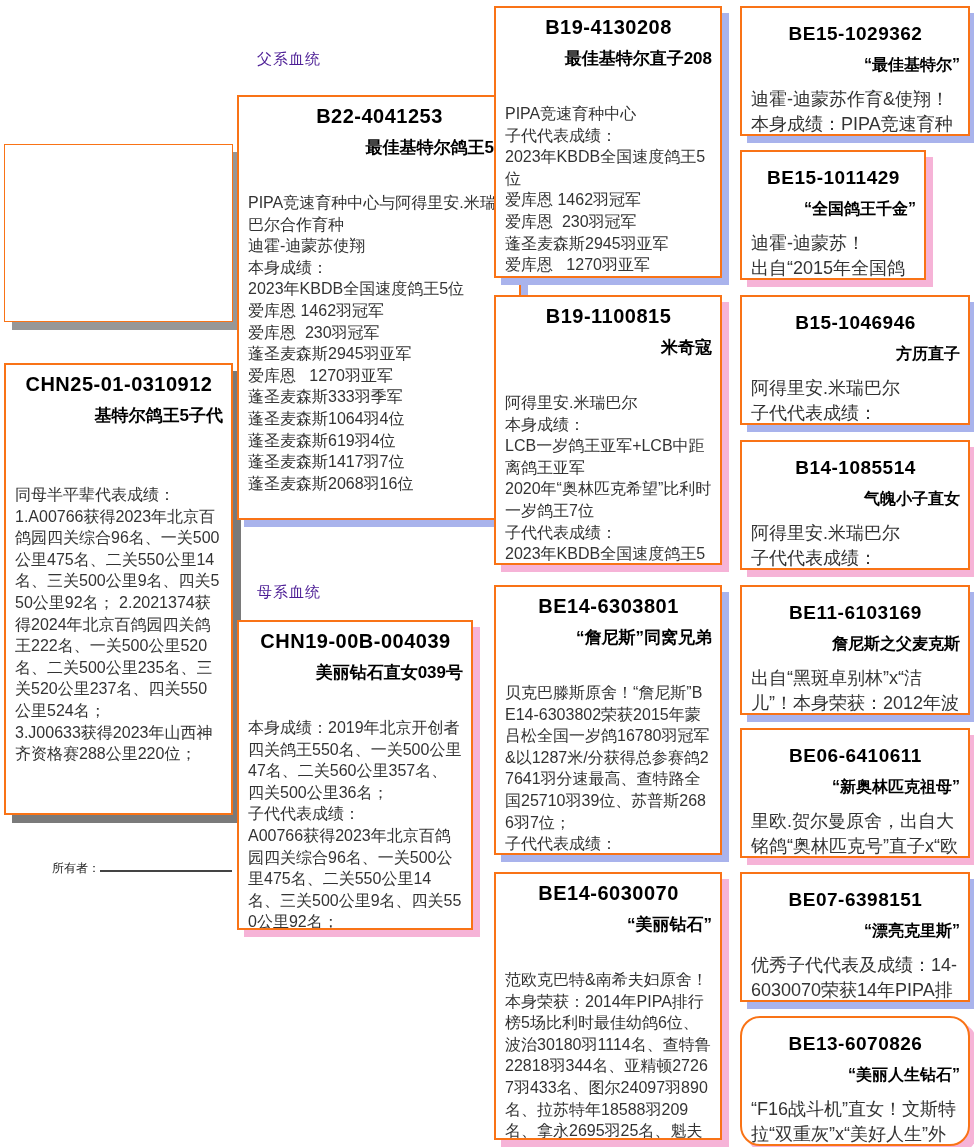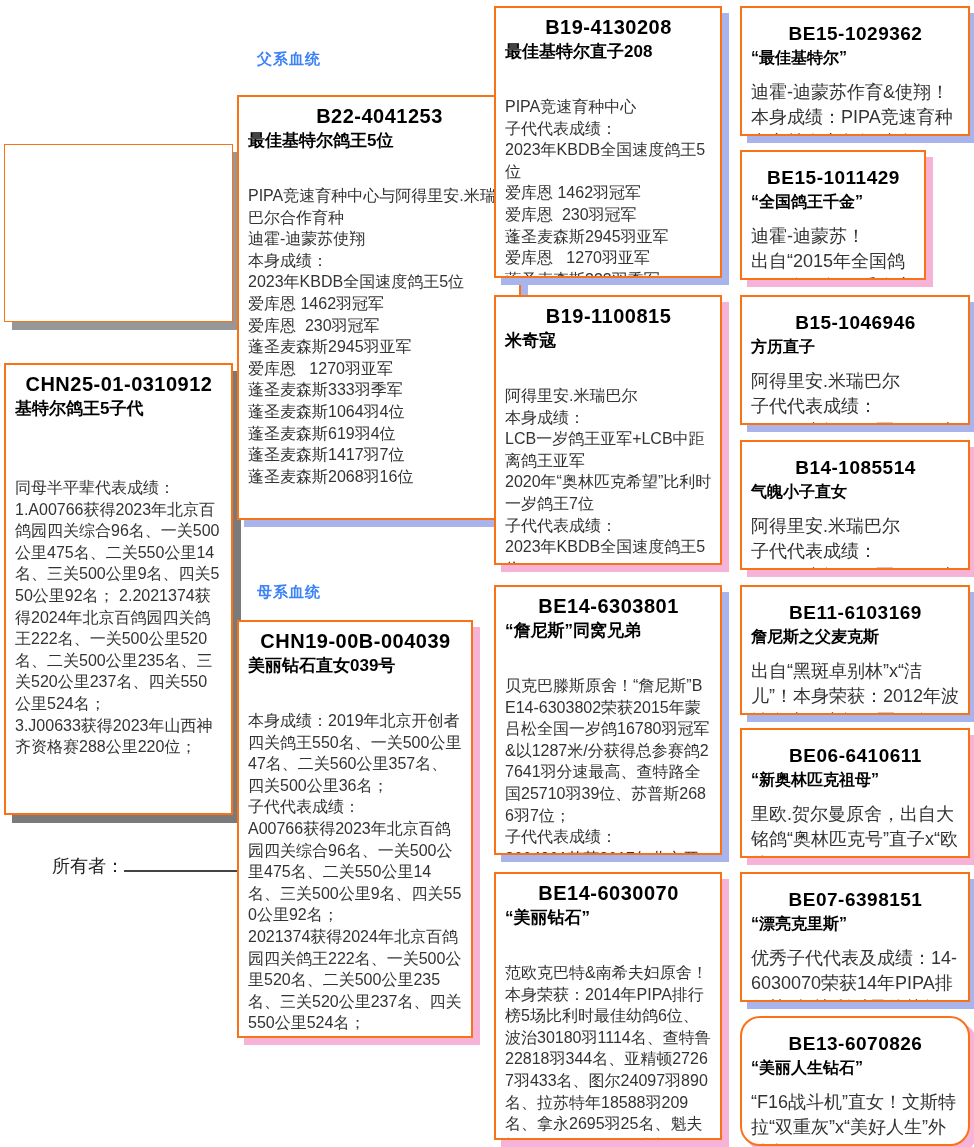--- a/index.html
+++ b/index.html
@@ -9,32 +9,32 @@
   }
   .pbox{
     position:absolute;background:#ffffff;border:2px solid #f97316;
     box-sizing:border-box;padding:6px 8px 6px 9px;overflow:hidden;
   }
   .sh-blue{box-shadow:7px 7px 0 #a9b3ec;}
   .sh-pink{box-shadow:7px 7px 0 #f6b3d7;}
   .sh-gray{box-shadow:8px 8px 0 #979797;border-width:1px;}
   .sh-dark{box-shadow:8px 8px 0 #7a7a7a;}
   .pbox .id{font-weight:bold;font-size:20px;line-height:1.3;text-align:center;color:#000;letter-spacing:.5px;}
-  .pbox .name{font-weight:bold;font-size:17px;line-height:1.3;text-align:left;color:#000;margin-top:1px;}
+  .pbox .name{font-weight:bold;font-size:17px;line-height:1.3;text-align:right;color:#000;margin-top:8px;}
   .pbox .body{font-size:16px;line-height:1.35;color:#333;white-space:pre-wrap;word-break:break-all;}
   .gap-md .body{margin-top:33px;}
   .gap-lg .body{margin-top:57px;}
   .small .id{font-size:19px;margin-top:8px;}
   .small .name{font-size:16px;}
   .small .body{font-size:18px;line-height:1.37;margin-top:12px;}
   .section-label{
-    position:absolute;font-size:15px;font-weight:bold;color:#3b82f6;letter-spacing:1px;text-align:right;
+    position:absolute;font-size:15px;font-weight:normal;color:#4c1d95;letter-spacing:1px;text-align:right;
   }
   .owner{
-    position:absolute;font-size:18px;color:#222;
+    position:absolute;font-size:12px;color:#222;
   }
   .owner .blank{
     display:inline-block;width:132px;border-bottom:2px solid #444;height:17px;
     vertical-align:baseline;
   }
   .clip-icon{
     position:absolute;left:-19px;top:-6px;width:20px;height:20px;cursor:pointer;
   }
   .clip-icon svg{display:block;}
 </style>
@@ -76,21 +76,21 @@
 爱库恩  230羽冠军
 蓬圣麦森斯2945羽亚军
 爱库恩   1270羽亚军
 蓬圣麦森斯333羽季军
 蓬圣麦森斯1064羽4位
 蓬圣麦森斯619羽4位
 蓬圣麦森斯1417羽7位
 蓬圣麦森斯2068羽16位</div>
   </div>
 
-  <div class="pbox sh-pink gap-md" style="left:237px;top:620px;width:236px;height:418px;">
+  <div class="pbox sh-pink gap-md" style="left:237px;top:620px;width:236px;height:310px;">
     <span class="clip-icon">
       <svg width="20" height="20" viewBox="0 0 20 20">
         <path d="M4 9 L12 4 L17 10 L9 15 Z" fill="#f0f0f0" stroke="#555" stroke-width="1.2"></path>
         <path d="M12 4 L15 2 L18 6 L17 10 Z" fill="#ffffff" stroke="#555" stroke-width="1"></path>
         <path d="M9 15 L11 18" stroke="#555" stroke-width="1.2"></path>
       </svg>
     </span>
     <div class="id">CHN19-00B-004039</div>
     <div class="name">美丽钻石直女039号</div>
     <div class="body">本身成绩：2019年北京开创者四关鸽王550名、一关500公里47名、二关560公里357名、四关500公里36名；

